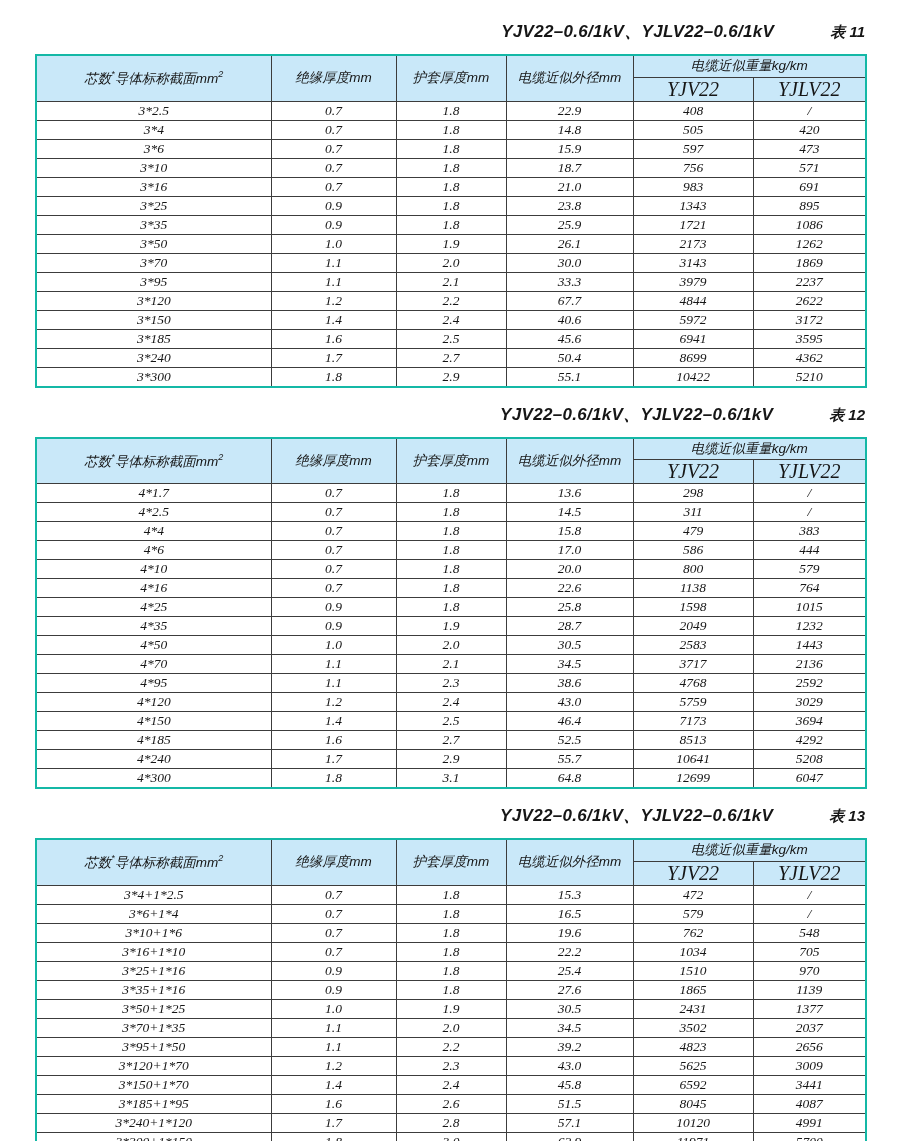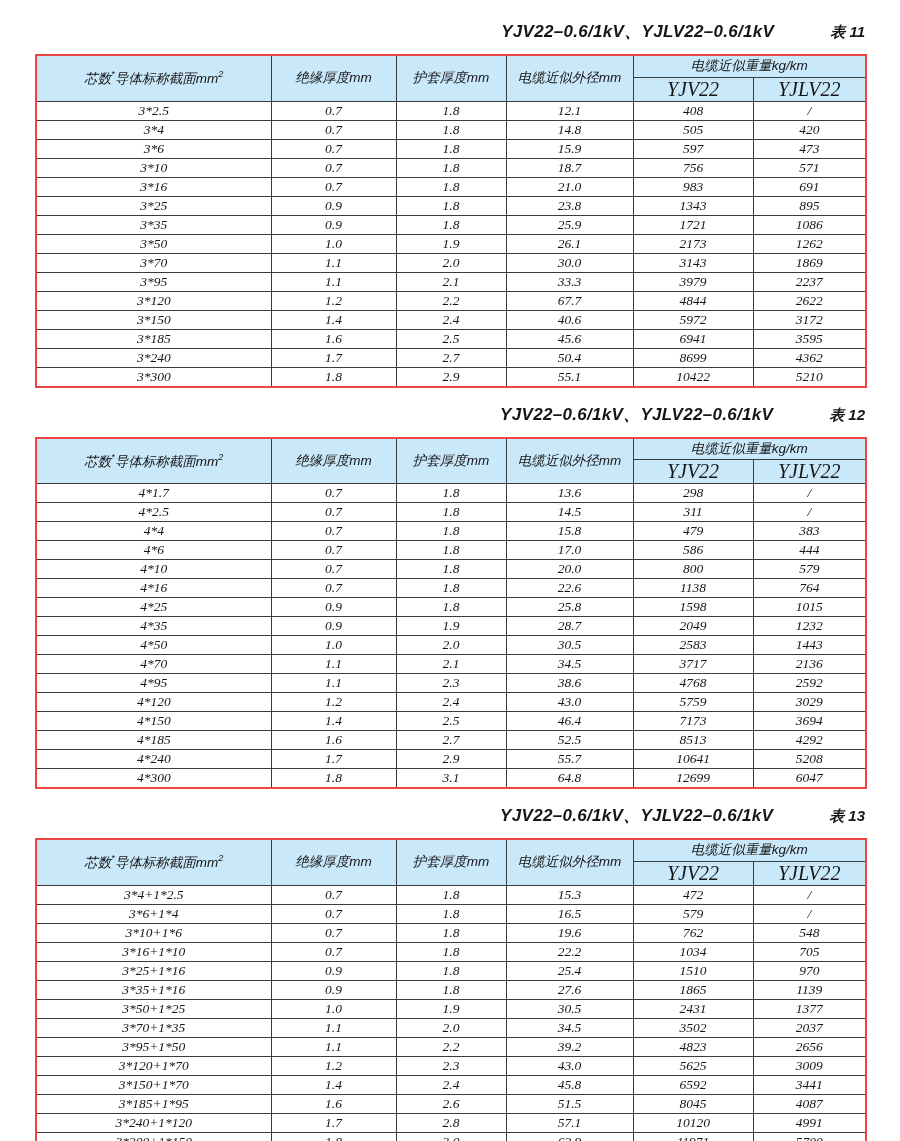--- a/index.html
+++ b/index.html
@@ -30,21 +30,21 @@
   .table-no {
     font-family: "Liberation Sans", sans-serif;
     font-weight: bold;
     font-size: 15px;
     white-space: nowrap;
   }
   table.spec-table {
     width: 830px;
     table-layout: fixed;
     border-collapse: collapse;
-    border: 2px solid #ef4444;
+    border: 2px solid #14b8a6;
   }
   table.spec-table th, table.spec-table td {
     border: 1px solid #3c3c3c;
     text-align: center;
     vertical-align: middle;
     overflow: hidden;
     white-space: nowrap;
   }
   table.spec-table th {
     background: #c9e8f9;
@@ -103,21 +103,21 @@
         <tr>
           <th class="latin">YJV22</th>
           <th class="latin">YJLV22</th>
         </tr>
       </thead>
       <tbody>
           <tr>
             <td>3*2.5</td>
             <td>0.7</td>
             <td>1.8</td>
-            <td>12.1</td>
+            <td>22.9</td>
             <td>408</td>
             <td>/</td>
           </tr>
           <tr>
             <td>3*4</td>
             <td>0.7</td>
             <td>1.8</td>
             <td>14.8</td>
             <td>505</td>
             <td>420</td>

